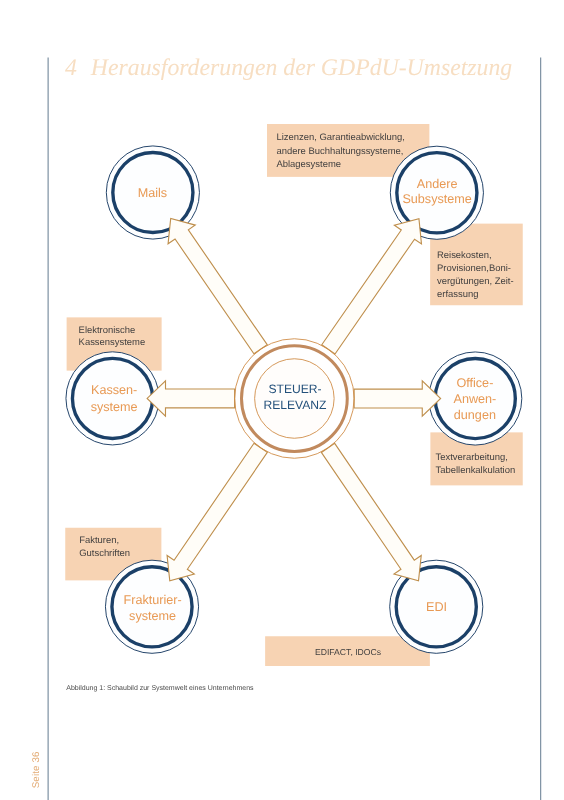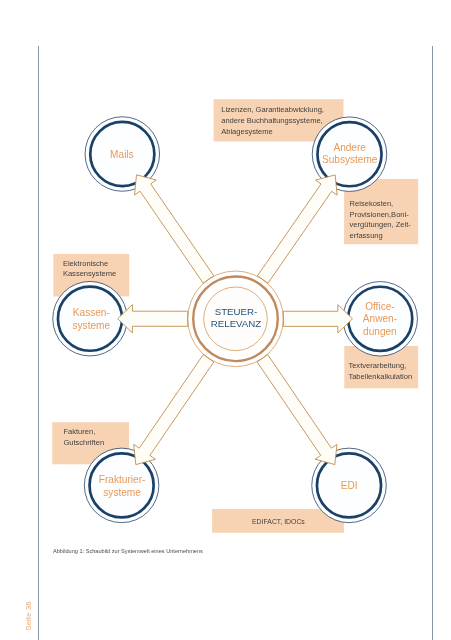--- a/index.html
+++ b/index.html
@@ -30,20 +30,21 @@
   .center-inner{fill:#fffdfb;stroke:#cf8a44;stroke-width:0.7;}
   .center-label{font-family:"Liberation Sans",sans-serif;font-size:9.7px;fill:#24517b;text-anchor:middle;}
 </style>
 </head>
 <body>
 
 <div id="page">
   <div class="rule" id="rule-left"></div>
   <div class="rule" id="rule-right"></div>
 
+  <div id="title"><span class="num">4</span><span>Herausforderungen der GDPdU-Umsetzung</span></div>
 
   <svg id="diagram" width="451" height="640" viewBox="0 0 451 640">
 
     <g>
       <rect class="box" x="213.6" y="99.2" width="129.9" height="42.3"></rect>
       <rect class="box" x="344.1" y="178.9" width="74.1" height="65.3"></rect>
       <rect class="box" x="344.3" y="345.9" width="73.9" height="42.4"></rect>
       <rect class="box" x="212.1" y="509" width="131.8" height="23.8"></rect>
       <rect class="box" x="52.2" y="422.2" width="76.9" height="42.1"></rect>
       <rect class="box" x="53.3" y="253.9" width="76" height="42.6"></rect>

